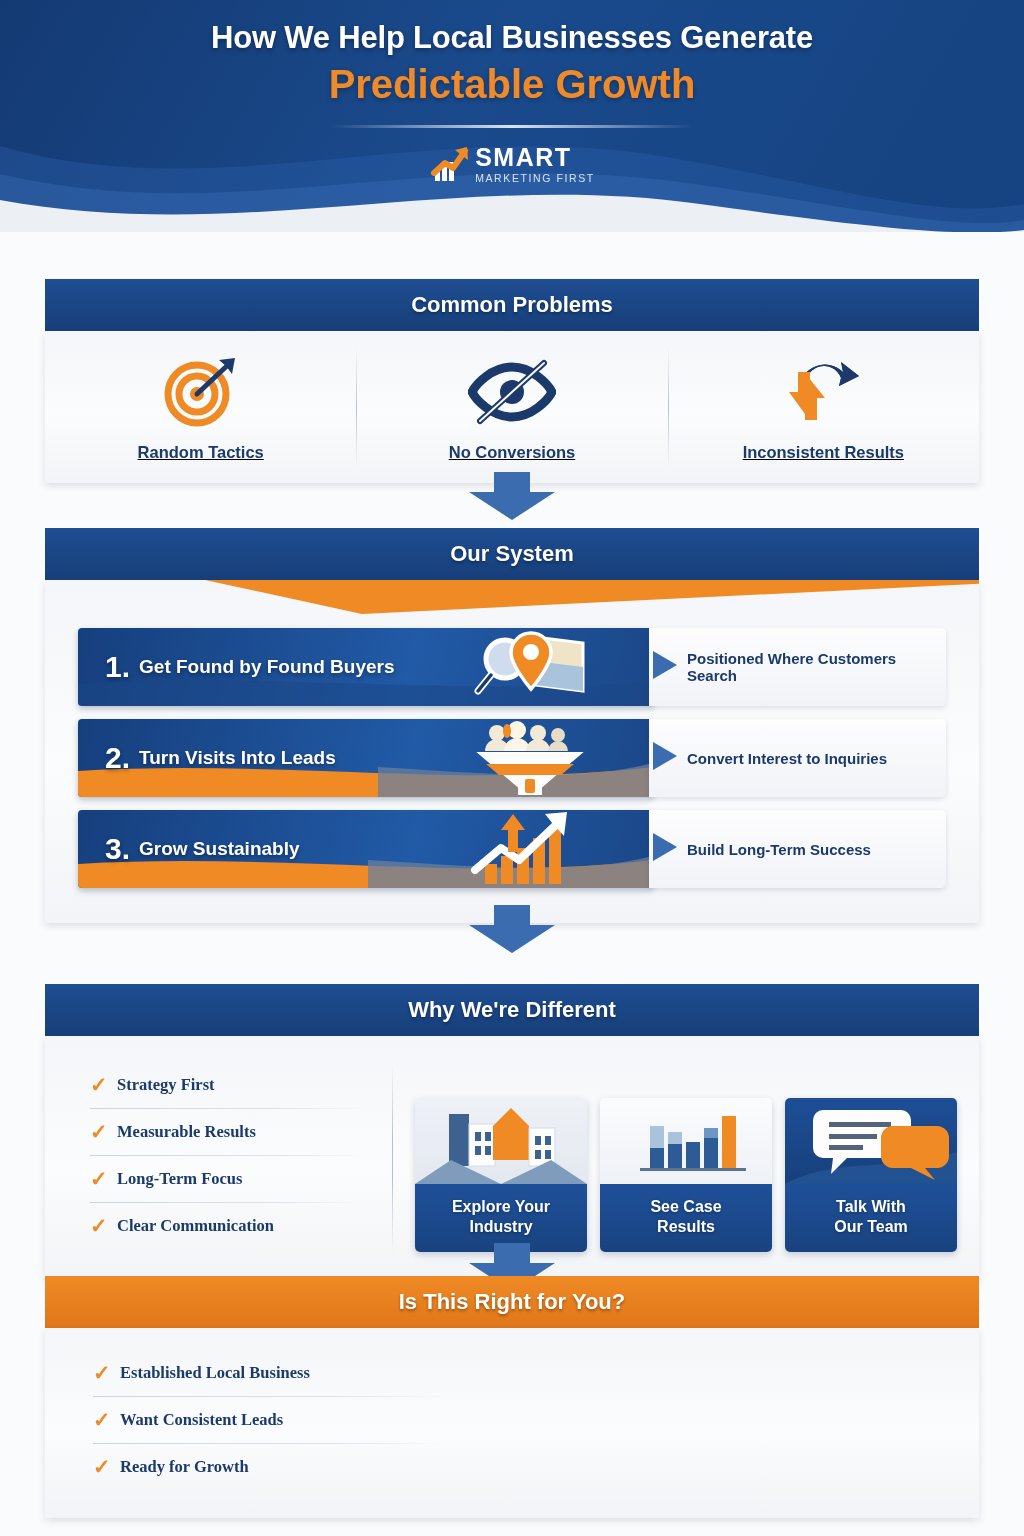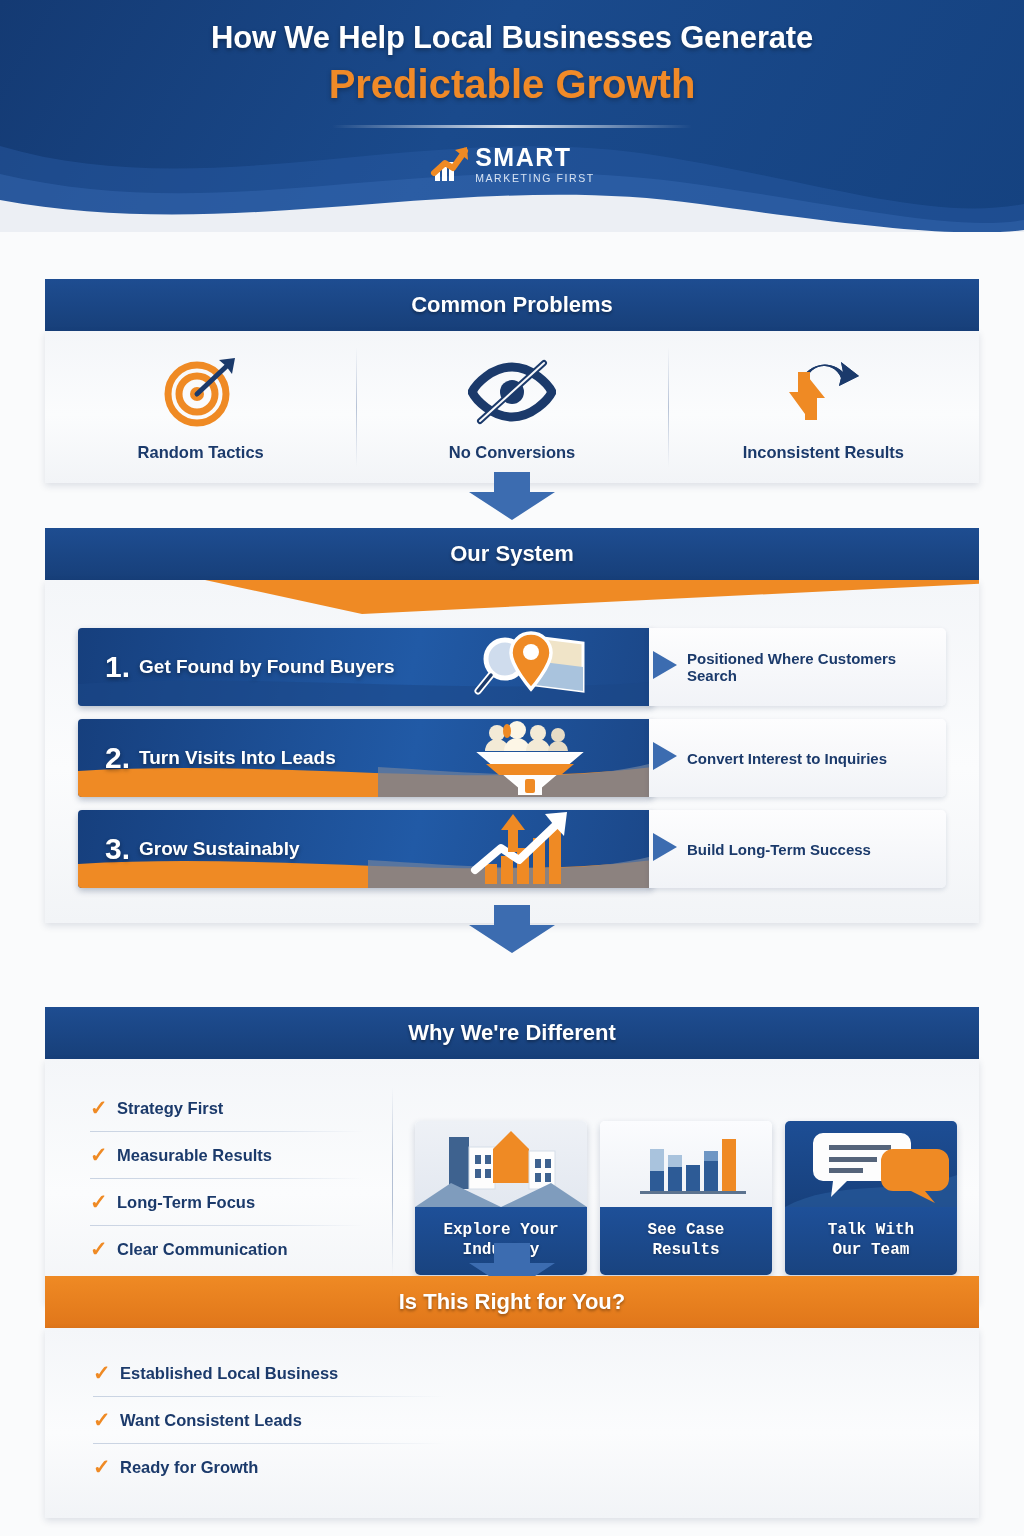--- a/index.html
+++ b/index.html
@@ -53,20 +53,21 @@
   }
 
   
   .connector { position:absolute; left:50%; transform:translateX(-50%); width:86px; height:48px; }
 
   
   .prob-row { display:flex; height:152px; }
   .prob-cell {
     flex:1; display:flex; flex-direction:column; align-items:center; justify-content:center;
     position:relative;
+    text-decoration:underline;
   }
   .prob-cell + .prob-cell::before {
     content:""; position:absolute; left:0; top:16px; bottom:16px; width:1px;
     background:linear-gradient(180deg,rgba(160,175,200,0) 0%,#b6c2d6 50%,rgba(160,175,200,0) 100%);
   }
   .prob-ico { height:78px; display:flex; align-items:center; justify-content:center; }
   .prob-label { margin-top:12px; color:#1b3a6b; font-size:16.5px; font-weight:bold; }
 
   
   .sys-body { padding:0 0 22px 0; position:relative; }
@@ -101,24 +102,24 @@
     display:flex; align-items:center;
   }
   .step-arrow { position:absolute; left:4px; top:50%; transform:translateY(-50%); }
   .step-benefit { margin-left:38px; color:#1b3a6b; font-size:15px; font-weight:600; }
 
   
   .why-body { display:flex; padding:20px 0 20px 0; min-height:244px; }
   .why-left { width:355px; padding:6px 28px 6px 45px; }
   .check-item { display:flex; align-items:center; padding:11px 0; }
   .check-mark { color:#ef8a24; font-size:21px; font-weight:bold; width:27px; }
-  .check-text { color:#1b3a6b; font-size:16.5px; font-weight:bold; }
+  .check-text { color:#1b3a6b; font-size:16.5px; font-weight:bold;font-family:Liberation Serif, serif; }
   .check-sep { height:1px; background:linear-gradient(90deg,#c9d3e2 0%,#dde4ee 70%,rgba(221,228,238,0) 100%); }
   .why-div { width:1px; margin:8px 0 8px 0; background:linear-gradient(180deg,rgba(170,185,210,0) 0%,#b4c0d4 40%,#b4c0d4 60%,rgba(170,185,210,0) 100%); }
-  .why-right { flex:1; display:flex; align-items:flex-end; justify-content:center; gap:13px; padding:0 22px 8px 22px;font-family:Liberation Mono, monospace; }
+  .why-right { flex:1; display:flex; align-items:flex-end; justify-content:center; gap:13px; padding:0 22px 8px 22px; }
   .cta-card {
     width:172px; border-radius:5px; overflow:hidden;
     box-shadow:0 3px 7px rgba(18,40,80,.2);
     background:#fff;
   }
   .cta-art { height:86px; position:relative; overflow:hidden;
     background:linear-gradient(180deg,#eef1f6 0%,#e3e8f0 100%); }
   .cta-art.dark { background:linear-gradient(180deg,#1d4e95 0%,#17407c 100%); }
   .cta-label {
     background:linear-gradient(180deg,#1e5099 0%,#19437f 100%);
@@ -311,21 +312,21 @@
     </div>
   </div>
 </div>
 
 <div class="connector" style="top:905px;">
   <svg width="86" height="48" viewBox="0 0 86 48">
       <path d="M25 0 L61 0 L61 20 L86 20 L43 48 L0 20 L25 20 Z" fill="#3c6cb0"></path>
     </svg>
 </div>
 
-<div class="section" style="top:1007px;">
+<div class="section" style="top:984px;">
   <div class="sec-head">Why We're Different</div>
   <div class="sec-body why-body">
     <div class="why-left">
       <div class="check-item">
         <span class="check-mark">✓</span>
         <span class="check-text">Strategy First</span>
       </div>
       <div class="check-sep"></div>
       <div class="check-item">
         <span class="check-mark">✓</span>

